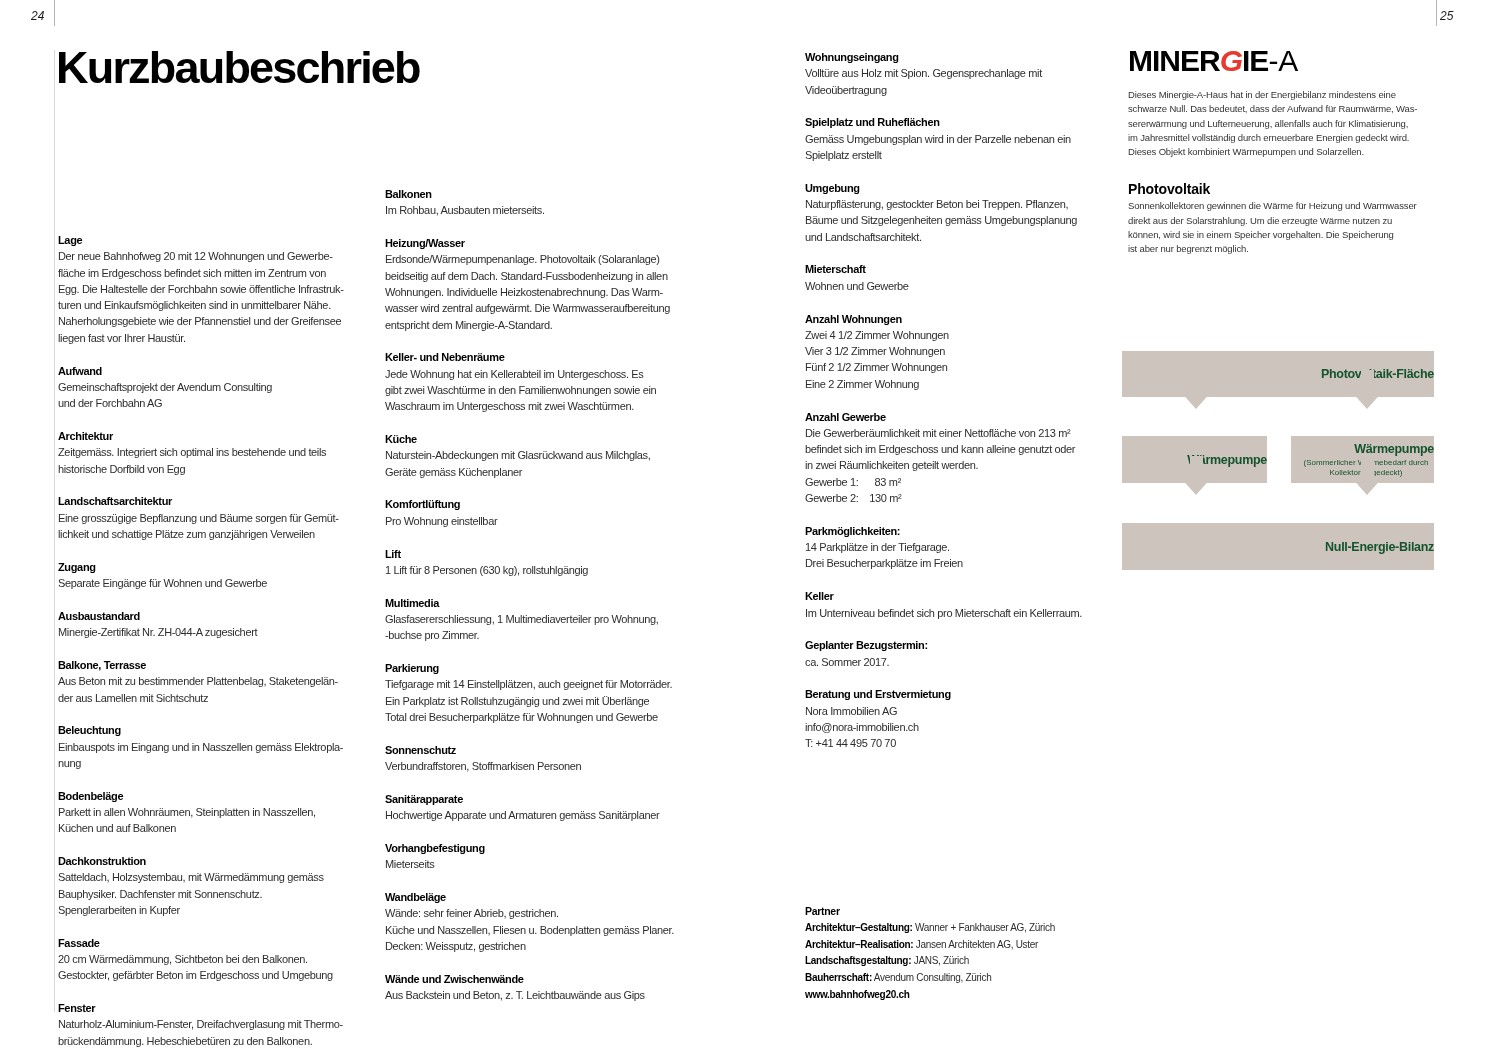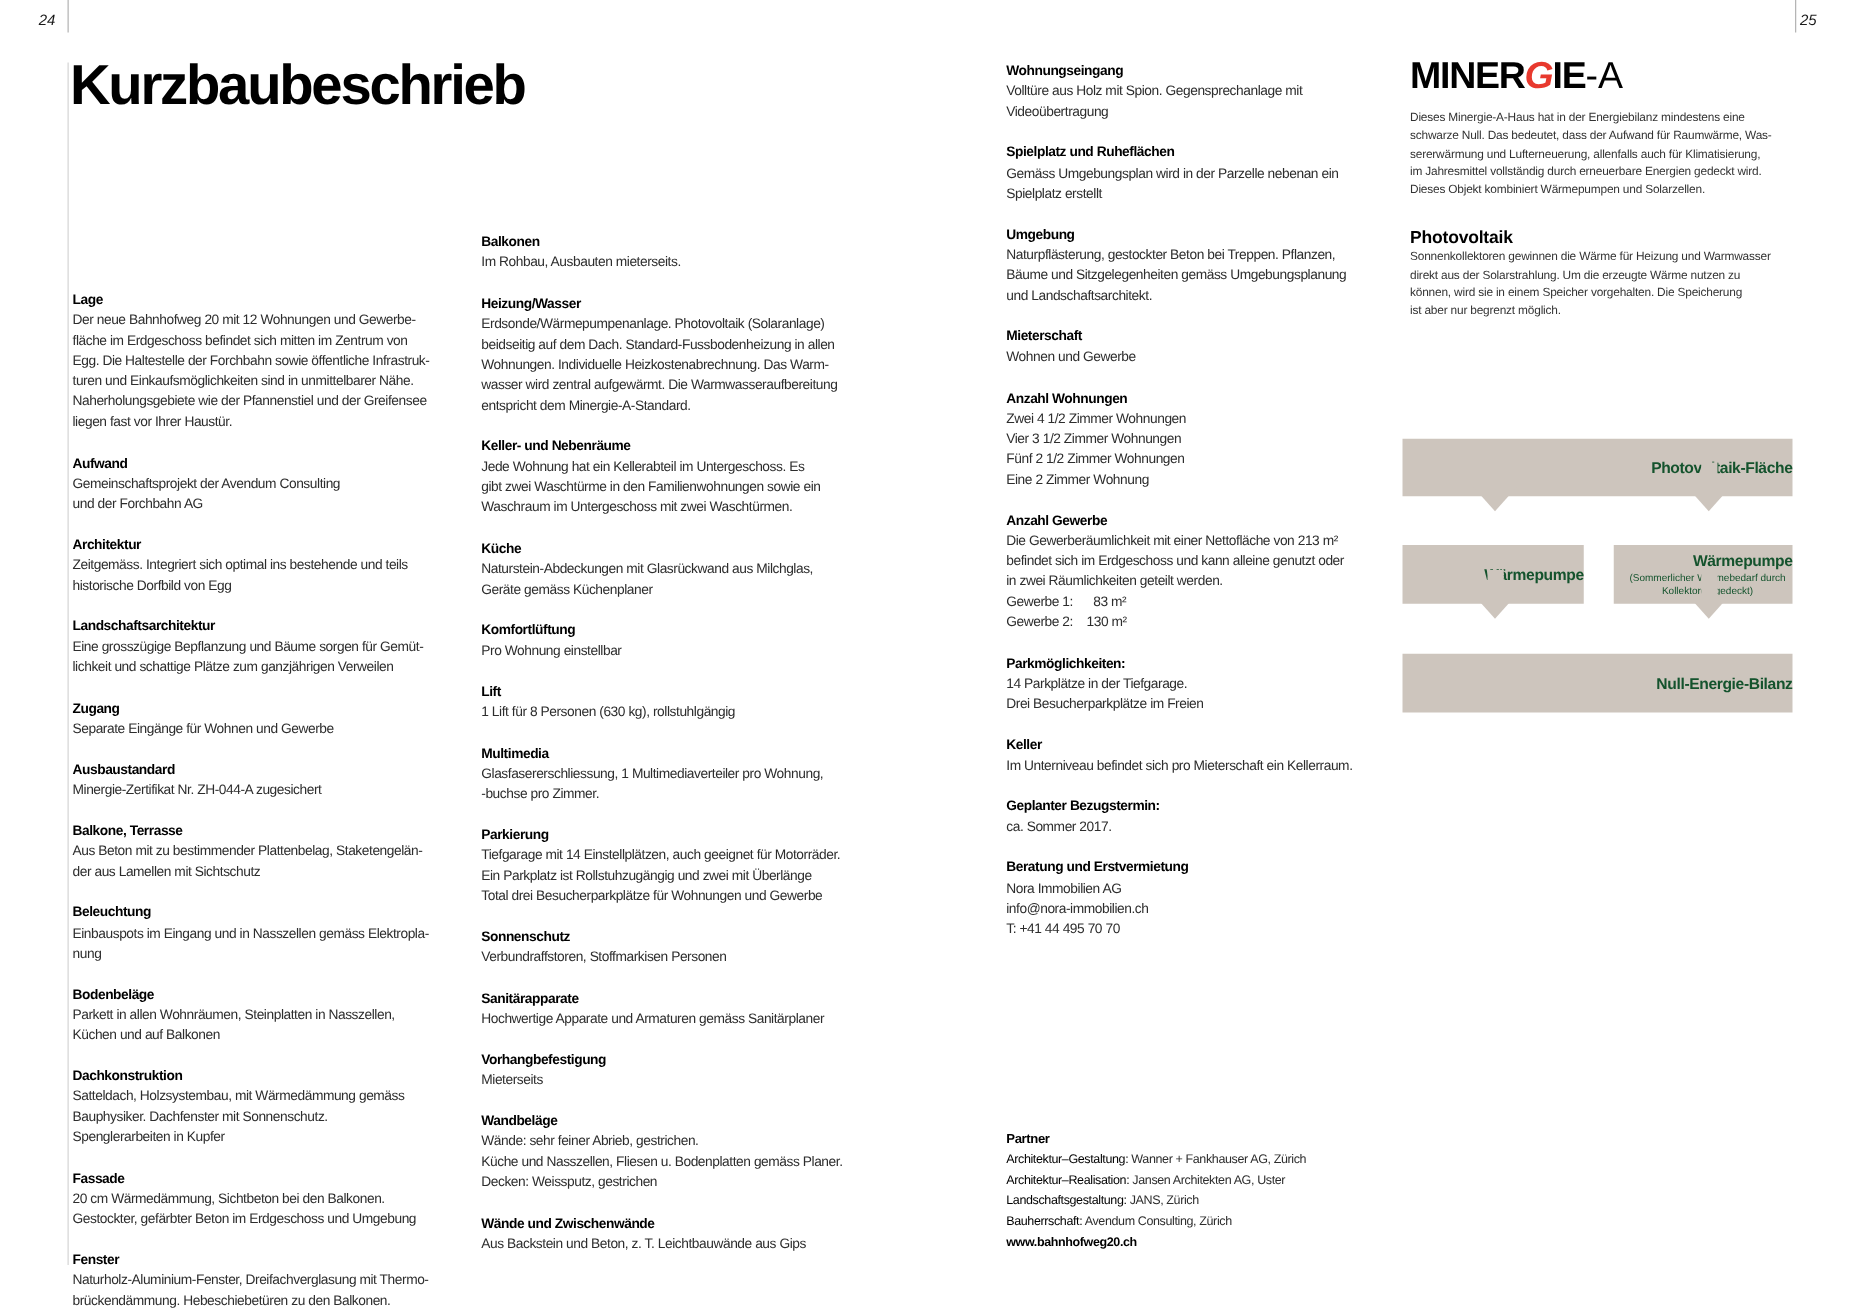--- a/index.html
+++ b/index.html
@@ -25,21 +25,21 @@
   .col-1{left:58px;top:200px;width:312px;margin-top:32px;}
   .col-2{left:385px;top:186px;width:315px;}
   .col-3{left:805px;top:49px;width:302px;}
   .sec{margin:0 0 16.5px 0;}
   .sec h3{margin:0;font-size:11px;font-weight:700;color:#000;letter-spacing:-0.35px;}
   .sec p{margin:0;white-space:pre-line;}
   
   .partner{position:absolute;left:805px;top:903px;width:302px;font-size:10px;line-height:16.8px;letter-spacing:-0.3px;}
   .partner h3{margin:0;font-size:10.5px;font-weight:700;color:#000;}
   .partner .row{margin:0;}
-  .partner .lbl{font-weight:400;color:#000;}
+  .partner .lbl{font-weight:700;color:#000;}
   .partner .site{font-weight:700;color:#000;}
   
   .mcol{position:absolute;left:1128px;top:44px;width:310px;}
   .mlogo{font-size:30px;font-weight:700;letter-spacing:-1px;color:#000;line-height:34px;white-space:nowrap;}
   .mlogo .g{color:#e8392e;font-style:italic;}
   .mlogo .suffix{font-weight:400;letter-spacing:0;}
   .mtext{margin:10px 0 0 0;font-size:9.5px;line-height:14.3px;letter-spacing:-0.15px;white-space:pre-line;color:#333;}
   .mhead{margin:22px 0 0 0;font-size:14px;font-weight:700;color:#000;letter-spacing:-0.15px;}
   .mbody{margin:2px 0 0 0;font-size:9.5px;line-height:14.3px;letter-spacing:-0.15px;white-space:pre-line;color:#333;}
   

